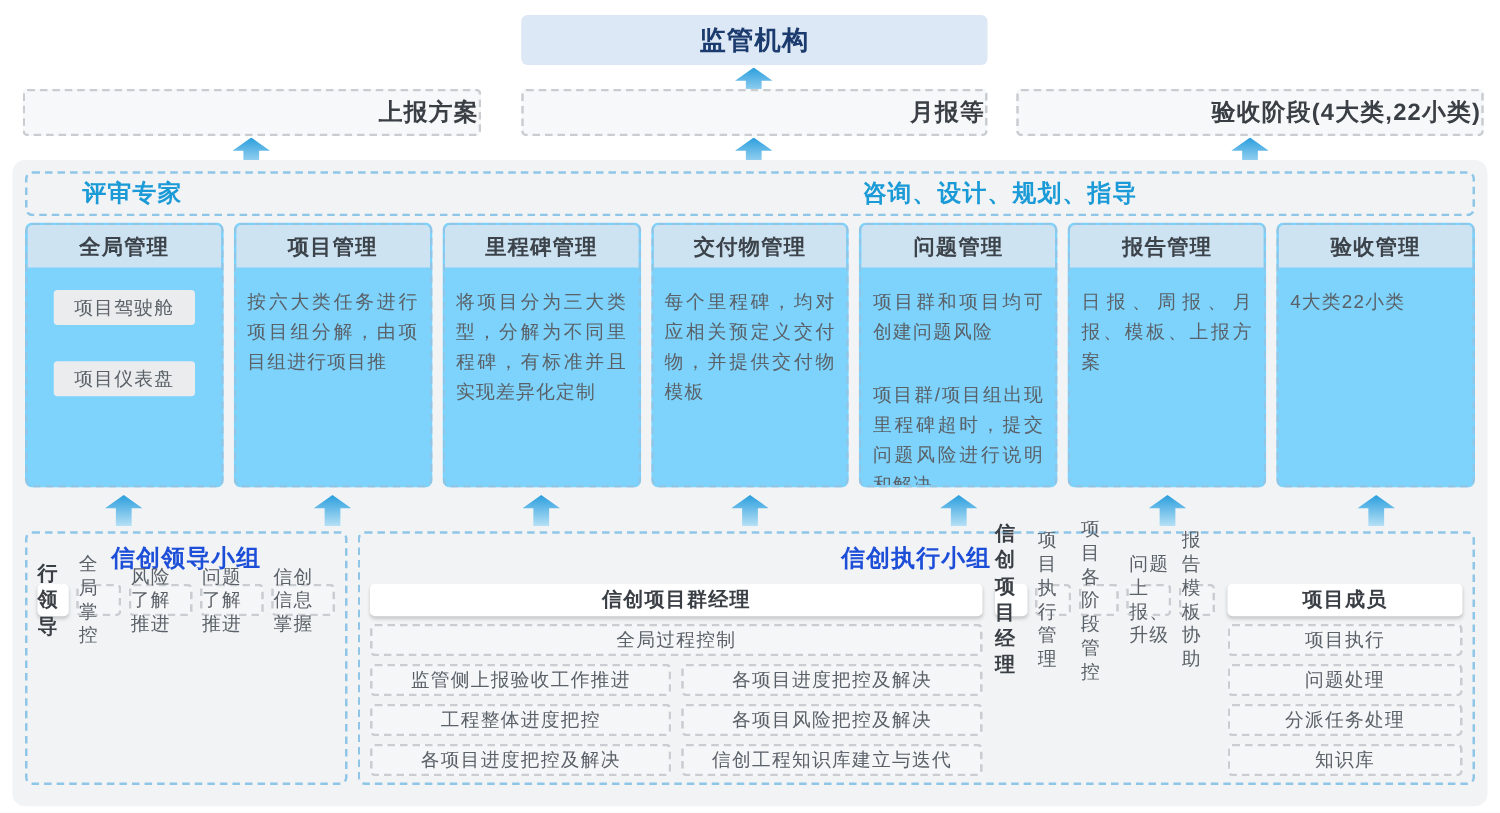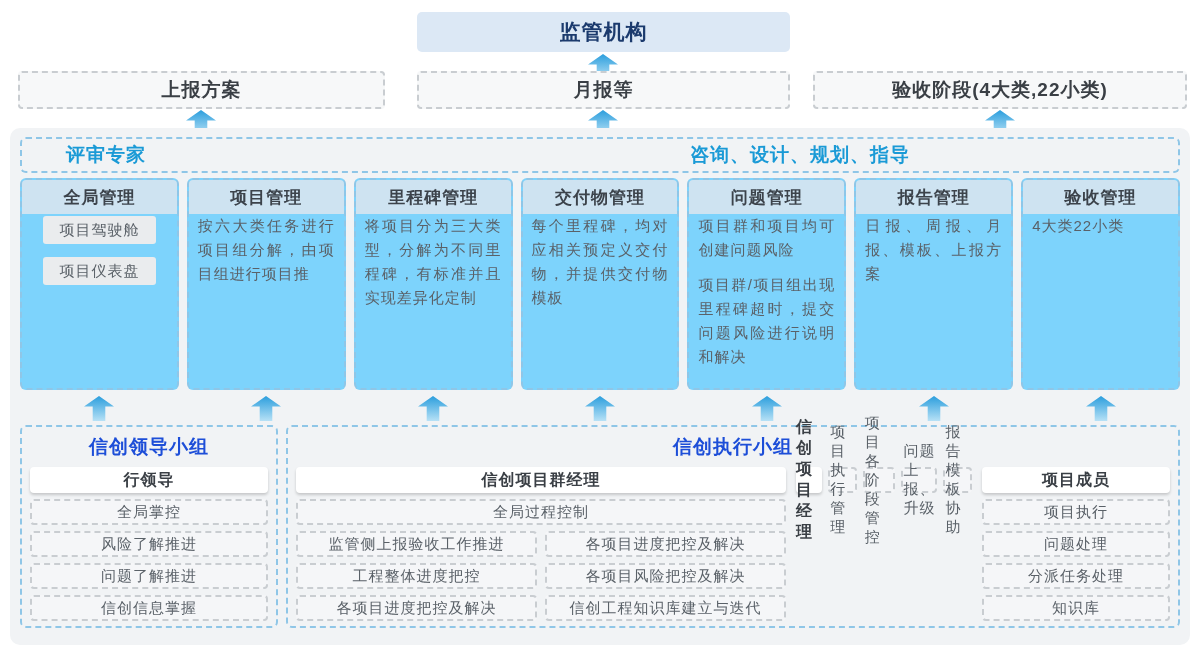--- a/index.html
+++ b/index.html
@@ -6,21 +6,21 @@
   body{width:1200px;height:650px;font-family:"Liberation Sans","DejaVu Sans",sans-serif;}
   .stage{position:relative;width:1200px;height:650px;overflow:hidden;}
 
   
   .regulator{position:absolute;left:417px;top:12px;width:373px;height:40px;
     background:#dce8f5;border-radius:5px;display:flex;align-items:center;justify-content:center;
     color:#1b3a6d;font-weight:bold;font-size:21px;letter-spacing:1px;}
 
   
   .outbox{position:absolute;height:34px;background:#f7f8f9;border:2px dashed #c9cdd1;border-radius:4px;
-    display:flex;align-items:center;justify-content:center;font-weight:bold;font-size:19px;color:#3a3f45;letter-spacing:1px;}
+    display:flex;align-items:center;justify-content:flex-end;font-weight:bold;font-size:19px;color:#3a3f45;letter-spacing:1px;}
   .outbox.o1{left:18px;top:71px;width:363px;}
   .outbox.o2{left:417px;top:71px;width:369px;}
   .outbox.o3{left:813px;top:71px;width:370px;}
 
   
   .up-arrow{position:absolute;width:30px;height:25px;
     background:linear-gradient(to top,#b7e1f6,#2b9edd);
     clip-path:polygon(50% 0,100% 42%,71% 42%,71% 100%,29% 100%,29% 42%,0 42%);}
 
   
@@ -33,38 +33,38 @@
     color:#1a9ad6;font-weight:bold;font-size:19px;letter-spacing:1px;white-space:nowrap;}
   .head-label.expert{left:44px;text-align:right;}
   .head-label.consult{left:668px;}
 
   .cols{position:absolute;left:10px;top:50px;width:1160px;height:212px;
     display:grid;grid-template-columns:repeat(7,1fr);grid-gap:8px;}
   .col{border:2px dashed #8fc6e7;border-radius:6px;background:#7dd3fc;
     display:flex;flex-direction:column;overflow:hidden;}
   .col-header{flex:none;height:34px;background:#cee3f1;display:flex;align-items:center;justify-content:center;
     font-weight:bold;font-size:17px;color:#3c434b;letter-spacing:1px;}
-  .col-body{flex:1;padding:0 9px;display:flex;flex-direction:column;gap:11px;}
+  .col-body{flex:1;padding:16px 9px;display:flex;flex-direction:column;gap:27px;}
   .col-body p{margin:0;font-size:15px;color:#5a6168;line-height:1.6;
     text-align:justify;text-justify:inter-character;letter-spacing:1px;}
   .mini-pill{background:#eaecee;border-radius:3px;height:28px;margin:2px 12px 0 12px;
     display:flex;align-items:center;justify-content:center;font-size:15px;color:#5a6168;letter-spacing:1px;}
 
   
   .group{position:absolute;top:297px;height:203px;border:2px dashed #8fc6e7;border-radius:6px;
     padding:4px 8px;box-sizing:border-box;}
   .group.leader{left:10px;width:258px;}
   .group.exec{left:276px;width:894px;}
   .group-title{height:28px;margin-top:2px;display:flex;align-items:center;justify-content:center;
     color:#1d4ed8;font-weight:bold;font-size:19px;letter-spacing:1px;}
   .role-pill{background:#ffffff;border-radius:4px;height:26px;box-shadow:0 2px 3px rgba(0,0,0,0.18);
     display:flex;align-items:center;justify-content:center;font-weight:bold;font-size:16px;color:#3a3f45;letter-spacing:1px;}
   .task{border:2px dashed #c9cdd1;border-radius:4px;height:22px;background:#f5f6f8;
     display:flex;align-items:center;justify-content:center;font-size:15px;color:#5a6168;letter-spacing:1px;box-sizing:content-box;}
-  .vstack{display:flex;flex-direction:column;gap:6px;margin-top:6px;}
+  .vstack{display:flex;flex-direction:row;gap:6px;margin-top:6px;}
   .exec-row{display:flex;gap:10px;margin-top:6px;}
   .exec-colA{width:490px;display:flex;flex-direction:column;gap:6px;}
   .exec-colB{width:176px;display:flex;gap:6px;}
   .exec-colC{flex:1;display:flex;flex-direction:column;gap:6px;}
   .two-col{display:grid;grid-template-columns:1fr 1fr;gap:6px 8px;}
 </style>
 </head>
 <body>
 
 <div class="stage">

